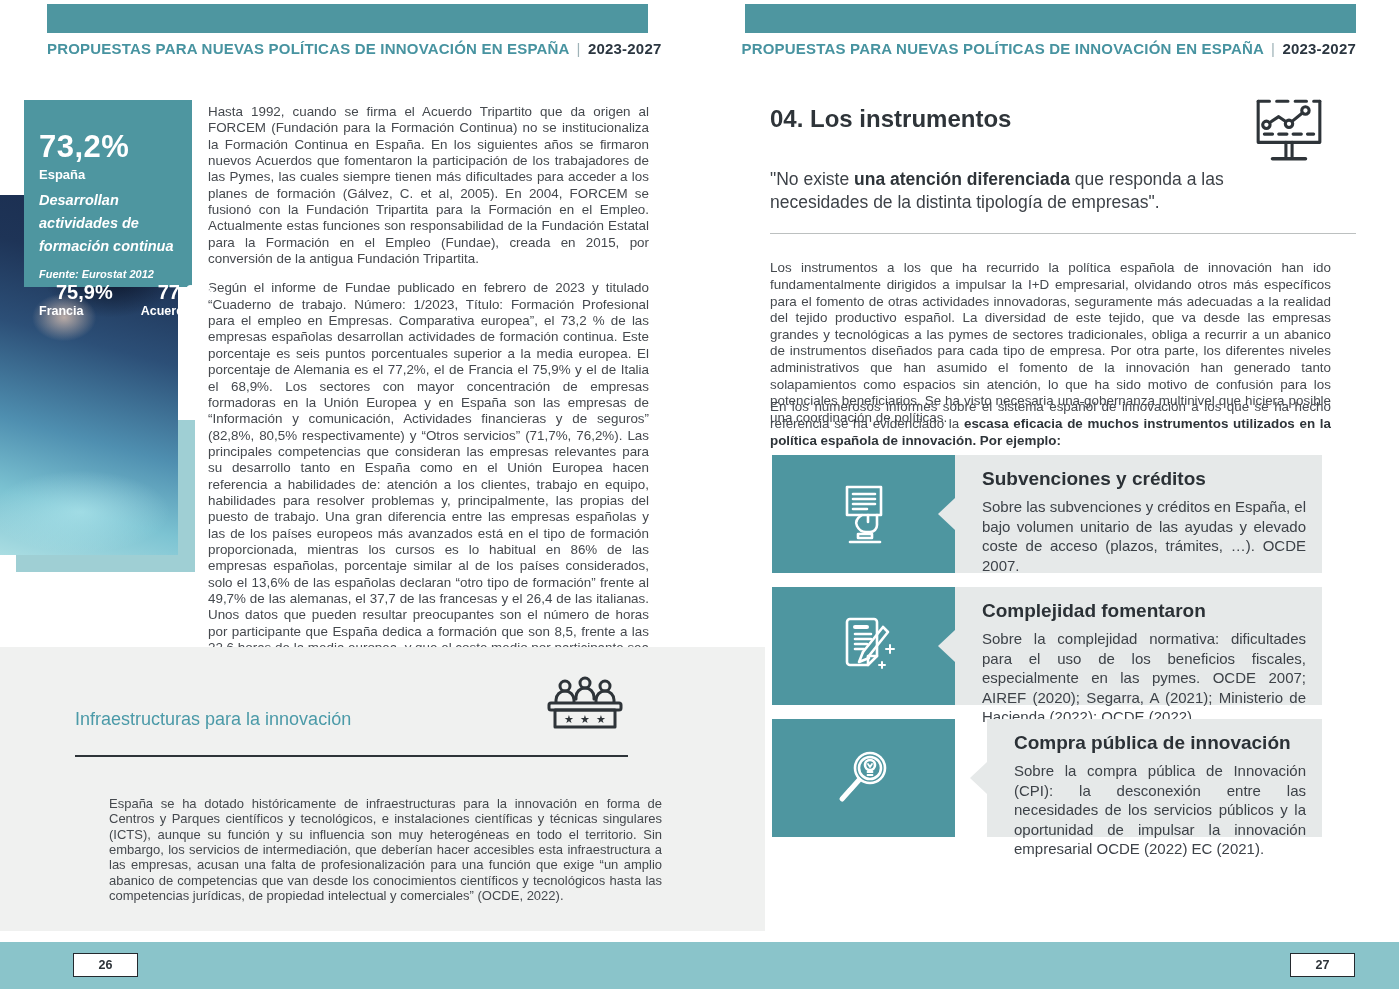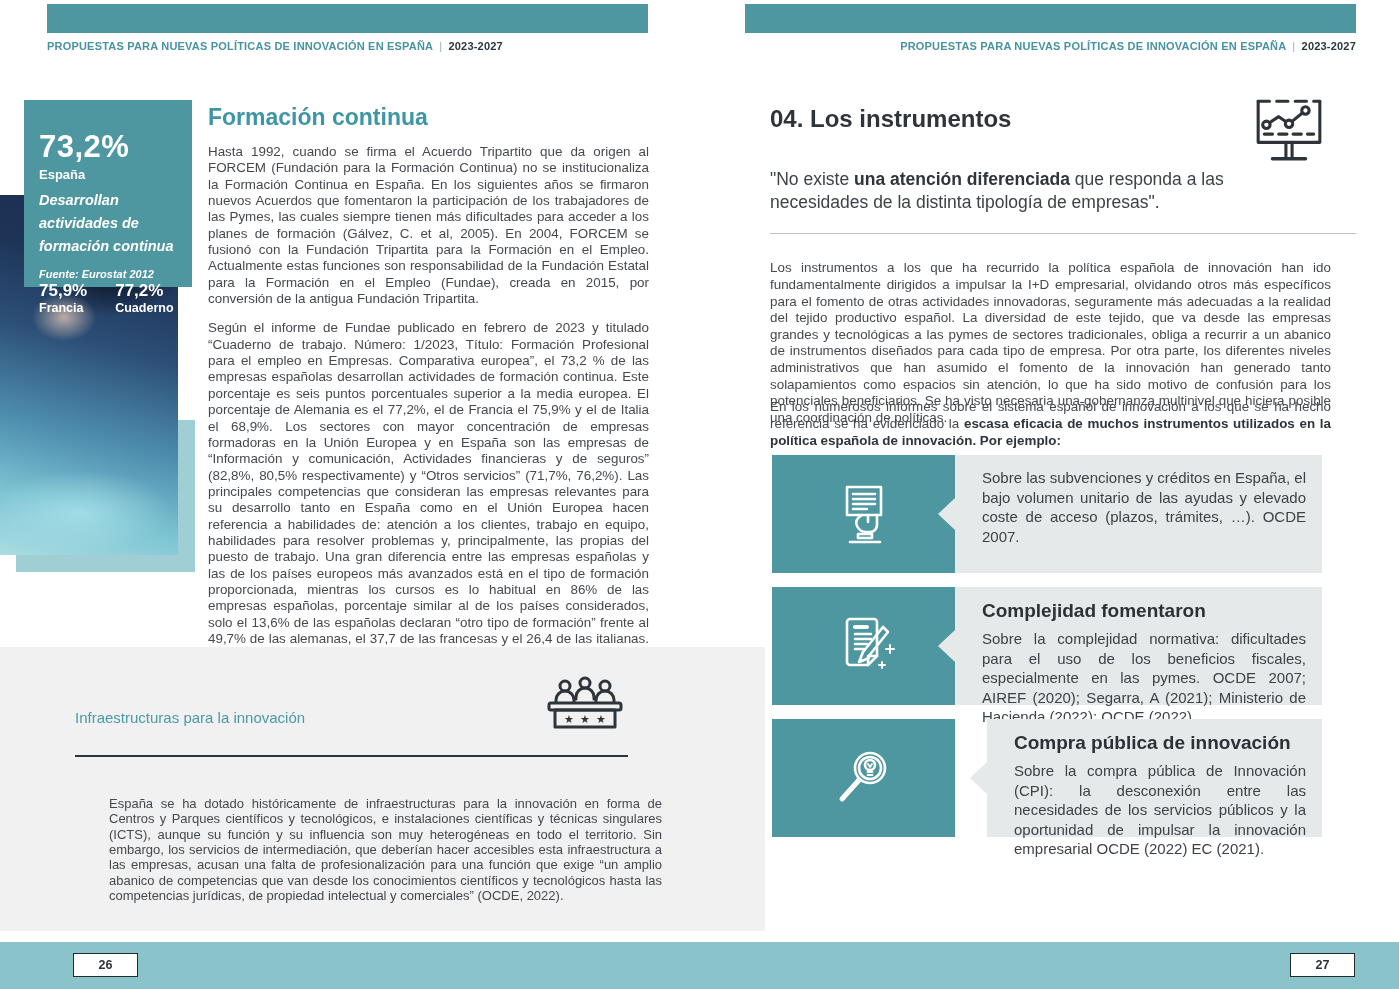--- a/index.html
+++ b/index.html
@@ -3,33 +3,33 @@
 <meta charset="utf-8">
 <style>
   html,body{margin:0;padding:0;background:#ffffff;}
   body{font-family:"Liberation Sans","DejaVu Sans",sans-serif;color:#45494e;}
   .spread{position:relative;width:1399px;height:989px;background:#ffffff;overflow:hidden;}
 
   
   .topbar{position:absolute;top:4px;height:29px;background:#4e96a0;}
   .topbar.left{left:47px;width:601px;}
   .topbar.right{left:745px;width:611px;}
-  .runhead{position:absolute;top:40px;font-size:11px;font-weight:bold;color:#4793a0;letter-spacing:.2px;white-space:nowrap;}
+  .runhead{position:absolute;top:40px;font-size:15px;font-weight:bold;color:#4793a0;letter-spacing:.2px;white-space:nowrap;}
   .runhead.left{left:47px;}
   .runhead.right{right:43px;text-align:right;}
   .runhead .sep{color:#9fb3b8;font-weight:normal;margin:0 3px;}
   .runhead .years{color:#2b3640;}
 
   
   .statbox{position:absolute;left:24px;top:100px;width:168px;height:187px;background:#4e96a0;color:#fff;box-sizing:border-box;padding:29px 15px;z-index:3;}
   .stat-value{font-size:31px;font-weight:bold;letter-spacing:.5px;}
   .stat-country{font-size:13px;font-weight:bold;margin-top:2px;}
   .stat-caption{font-size:14.5px;font-weight:bold;font-style:italic;line-height:1.6;margin-top:7px;}
   .stat-row{display:flex;gap:28px;margin-top:22px;}
-  .stat2-value{font-size:17px;font-weight:bold;}
+  .stat2-value{font-size:20px;font-weight:bold;margin-left:17px;}
   .stat2-label{font-size:12.5px;font-weight:bold;}
   .stat-source{position:absolute;left:15px;bottom:7px;font-size:11px;font-weight:bold;font-style:italic;}
 
   
   .photo{position:absolute;left:0;top:195px;width:178px;height:360px;z-index:2;
     background:
       radial-gradient(ellipse 46px 34px at 36% 34%, rgba(235,205,185,.75), transparent 70%),
       radial-gradient(ellipse 95px 60px at 62% 22%, rgba(8,14,30,.85), transparent 72%),
       radial-gradient(ellipse 120px 55px at 45% 88%, rgba(190,240,244,.55), transparent 75%),
       linear-gradient(15deg,#aadde2 0%,#7cc3d2 16%,#4f8fb0 34%,#2c4f77 58%,#1e3457 78%,#16264436 100%),
@@ -37,21 +37,21 @@
   .photo-accent{position:absolute;left:16px;top:420px;width:179px;height:152px;background:#9fcfd4;z-index:1;}
 
   
   .art{position:absolute;left:208px;top:104px;width:441px;}
   .art h1{margin:0 0 13px 0;font-size:23px;font-weight:bold;color:#3e96a4;}
   .art p{margin:0 0 13px 0;font-size:13.4px;line-height:1.22;text-align:justify;color:#45494e;}
 
   
   .grayband{position:absolute;left:0;top:647px;width:765px;height:284px;background:#f0f1f0;}
   .sec3-title{position:absolute;left:75px;top:33px;font-size:21.5px;font-weight:bold;color:#2e3439;}
-  .sec3-sub{position:absolute;left:75px;top:62px;font-size:15px;color:#4b9aa8;}
+  .sec3-sub{position:absolute;left:75px;top:62px;font-size:18px;color:#4b9aa8;}
   .sec3-icon{position:absolute;left:541px;top:28px;}
   .sec3-rule{position:absolute;left:75px;top:108px;width:553px;border-top:2.5px solid #2e3439;}
   .sec3-para{position:absolute;left:75px;top:136px;width:553px;font-size:13px;line-height:1.18;text-align:justify;color:#45494e;margin-left:34px;}
 
   
   .sec4-title{position:absolute;left:770px;top:105px;font-size:24px;font-weight:bold;color:#2e3439;}
   .sec4-icon{position:absolute;left:1252px;top:93px;}
   .quote{position:absolute;left:770px;top:168px;width:545px;font-size:17.5px;line-height:1.33;color:#3d4248;}
   .quote b{color:#2e3439;}
   .rule-right{position:absolute;left:770px;top:233px;width:586px;border-top:1px solid #bcc0c0;}
@@ -102,31 +102,30 @@
     <div class="stat-value">73,2%</div>
     <div class="stat-country">España</div>
     <div class="stat-caption">Desarrollan actividades de formación continua</div>
     <div class="stat-row">
       <div>
         <div class="stat2-value">75,9%</div>
         <div class="stat2-label">Francia</div>
       </div>
       <div>
         <div class="stat2-value">77,2%</div>
-        <div class="stat2-label">Cuaderno</div>
+        <div class="stat2-label">Acuerdo</div>
       </div>
     </div>
     <div class="stat-source">Fuente: Eurostat 2012</div>
   </div>
 
   <div class="photo-accent"></div>
   <div class="photo"></div>
 
   <article class="art">
-    <h1>Formación continua</h1>
     <p>Hasta 1992, cuando se firma el Acuerdo Tripartito que da origen al FORCEM (Fundación para la Formación Continua) no se institucionaliza la Formación Continua en España. En los siguientes años se firmaron nuevos Acuerdos que fomentaron la participación de los trabajadores de las Pymes, las cuales siempre tienen más dificultades para acceder a los planes de formación (Gálvez, C. et al, 2005). En 2004, FORCEM se fusionó con la Fundación Tripartita para la Formación en el Empleo. Actualmente estas funciones son responsabilidad de la Fundación Estatal para la Formación en el Empleo (Fundae), creada en 2015, por conversión de la antigua Fundación Tripartita.</p>
     <p>Según el informe de Fundae publicado en febrero de 2023 y titulado “Cuaderno de trabajo. Número: 1/2023, Título: Formación Profesional para el empleo en Empresas. Comparativa europea”, el 73,2 % de las empresas españolas desarrollan actividades de formación continua. Este porcentaje es seis puntos porcentuales superior a la media europea. El porcentaje de Alemania es el 77,2%, el de Francia el 75,9% y el de Italia el 68,9%. Los sectores con mayor concentración de empresas formadoras en la Unión Europea y en España son las empresas de “Información y comunicación, Actividades financieras y de seguros” (82,8%, 80,5% respectivamente) y “Otros servicios” (71,7%, 76,2%). Las principales competencias que consideran las empresas relevantes para su desarrollo tanto en España como en el Unión Europea hacen referencia a habilidades de: atención a los clientes, trabajo en equipo, habilidades para resolver problemas y, principalmente, las propias del puesto de trabajo. Una gran diferencia entre las empresas españolas y las de los países europeos más avanzados está en el tipo de formación proporcionada, mientras los cursos es lo habitual en 86% de las empresas españolas, porcentaje similar al de los países considerados, solo el 13,6% de las españolas declaran “otro tipo de formación” frente al 49,7% de las alemanas, el 37,7 de las francesas y el 26,4 de las italianas. Unos datos que pueden resultar preocupantes son el número de horas por participante que España dedica a formación que son 8,5, frente a las 22,6 horas de la media europea, y que el coste medio por participante sea en España de 638€ frete a los 1.441€ de la media europea.</p>
   </article>
 
   <section class="grayband">
     <div class="sec3-sub">Infraestructuras para la innovación</div>
     <div class="sec3-icon">
       <svg width="88" height="66" viewBox="0 0 88 66" fill="none" stroke="#2e3439" stroke-width="3" stroke-linecap="round" stroke-linejoin="round">
         <circle cx="24" cy="11" r="5"></circle>
           <circle cx="44" cy="8" r="5"></circle>
@@ -172,20 +171,21 @@
       <svg width="64" height="64" viewBox="0 0 64 64" fill="none" stroke="#ffffff" stroke-width="2.6" stroke-linecap="round" stroke-linejoin="round">
         <rect x="15" y="5" width="34" height="28"></rect>
         <path d="M21,12 h22 M21,17 h22 M21,22 h22 M21,27 h14"></path>
         <path d="M30,33 c-5,3 -7,7 -5,11 c2,4 5,6 9,6 h4 c4,0 7,-3 7,-7 v-10"></path>
         <path d="M36,33 v7"></path>
         <rect x="26" y="52" width="14" height="4"></rect>
         <path d="M18,60 h30"></path>
       </svg>
     </div>
     <div class="co-body">
+      <div class="co-title">Subvenciones y créditos</div>
       <div class="co-text">Sobre las subvenciones y créditos en España, el bajo volumen unitario de las ayudas y elevado coste de acceso (plazos, trámites, …). OCDE 2007.</div>
     </div>
   </div>
 
   <div class="callout c2">
     <div class="co-teal">
       <svg width="64" height="64" viewBox="0 0 64 64" fill="none" stroke="#ffffff" stroke-width="2.6" stroke-linecap="round" stroke-linejoin="round">
         <path d="M18,5 h24 a3,3 0 0 1 3,3 v34 l-9,9 h-18 a3,3 0 0 1 -3,-3 v-40 a3,3 0 0 1 3,-3 z"></path>
         <path d="M45,42 h-9 v9"></path>
         <path d="M23,13 h12" stroke-width="4"></path>

